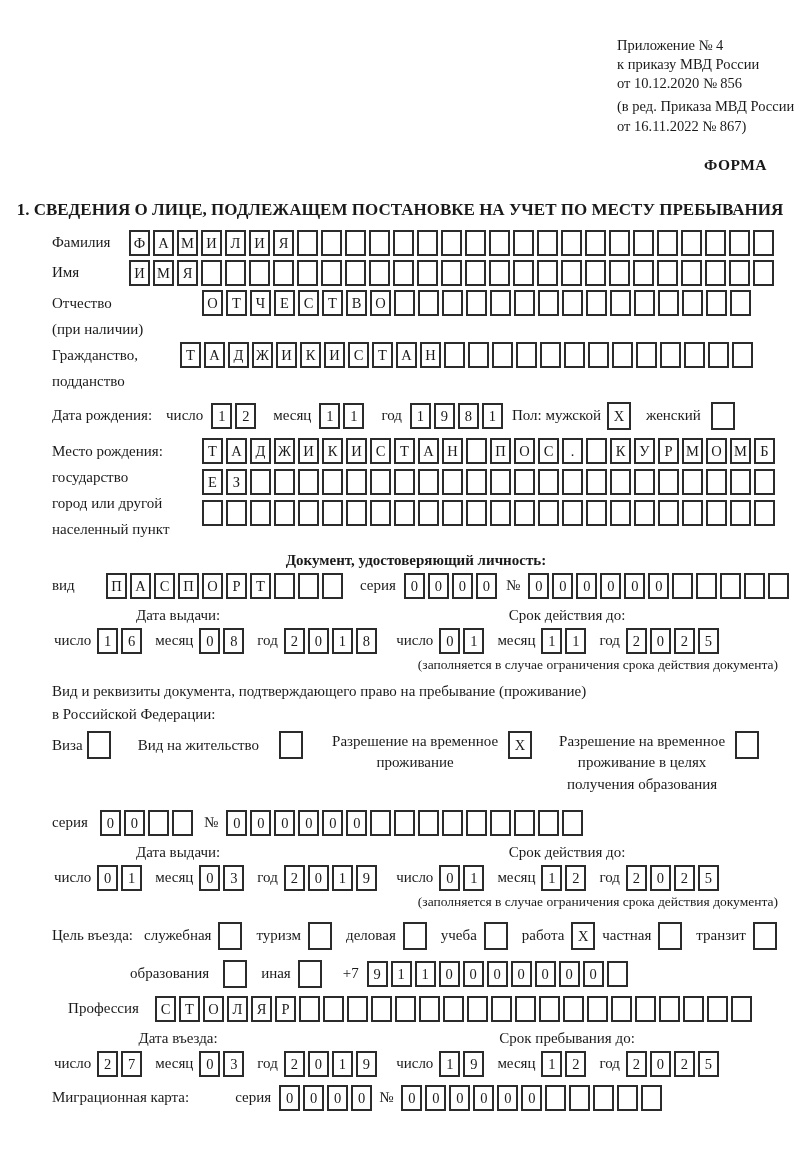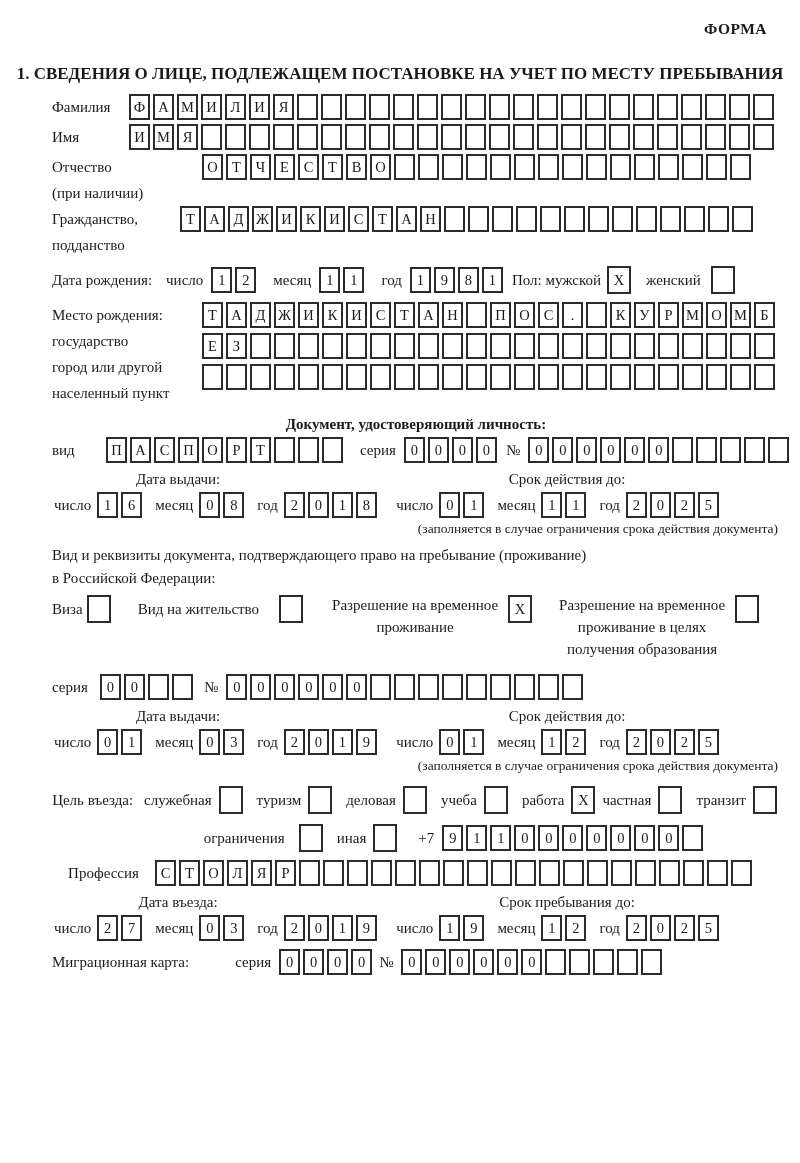--- a/index.html
+++ b/index.html
@@ -48,29 +48,37 @@
   .date-cap{text-align:center;margin-bottom:4px;}
   .col-l .date-cap{padding-right:90px;} .col-r .date-cap{padding-right:40px;}
   .dates{display:flex;align-items:center;margin-left:-8px;}
   .dates .dl{margin:0 6px 0 10px;}
   .note{font-size:13.5px;text-align:right;margin-top:3px;padding-right:2px;}
   
   .perm-band{display:flex;align-items:flex-start;margin-top:8px;}
   .pair{display:flex;align-items:flex-start;}
   .pair .txt{margin-right:8px;line-height:28px;}
   .pair .txt2{margin-right:10px;text-align:center;line-height:1.45;}
-  .purpose{display:flex;align-items:center;margin-top:12px;justify-content:center;}
+  .purpose{display:flex;align-items:center;margin-top:12px;}
   .purpose .p{margin-left:11px;margin-right:7px;}
   .purpose .p0{margin-right:7px;}
 </style>
 </head>
 <body>
 
 <div class="page">
 
+  <div class="hdr">
+    <div>Приложение № 4</div>
+    <div>к приказу МВД России</div>
+    <div>от 10.12.2020 № 856</div>
+    <div class="gap"></div>
+    <div>(в ред. Приказа МВД России</div>
+    <div>от 16.11.2022 № 867)</div>
+  </div>
 
   <div class="forma">ФОРМА</div>
 
 
   <div class="sec-heading">1. СВЕДЕНИЯ О ЛИЦЕ, ПОДЛЕЖАЩЕМ ПОСТАНОВКЕ НА УЧЕТ ПО МЕСТУ ПРЕБЫВАНИЯ</div>
 
   <div class="content">
 
     <div class="row mt10">
       <span class="lbl w77">Фамилия</span>
@@ -230,21 +238,21 @@
       <span class="cbox"></span>
       <span class="p">работа</span>
       <span class="cbox">X</span>
       <span class="p" style="margin-left:4px;">частная</span>
       <span class="cbox"></span>
       <span class="p">транзит</span>
       <span class="cbox"></span>
     </div>
 
     <div class="purpose" style="margin-top:10px;padding-left:78px;">
-      <span class="p0">ограничения</span>
+      <span class="p0">образования</span>
       <span class="cbox" style="margin-left:7px;"></span>
       <span class="p">иная</span>
       <span class="cbox"></span>
       <span style="margin:0 8px 0 18px;">+7</span>
       <span class="cells"><span class="cell">9</span><span class="cell">1</span><span class="cell">1</span><span class="cell">0</span><span class="cell">0</span><span class="cell">0</span><span class="cell">0</span><span class="cell">0</span><span class="cell">0</span><span class="cell">0</span><span class="cell"></span></span>
     </div>
 
     <div class="row mt8">
       <span class="lbl w103">Профессия</span>
       <span class="cells"><span class="cell">С</span><span class="cell">Т</span><span class="cell">О</span><span class="cell">Л</span><span class="cell">Я</span><span class="cell">Р</span><span class="cell"></span><span class="cell"></span><span class="cell"></span><span class="cell"></span><span class="cell"></span><span class="cell"></span><span class="cell"></span><span class="cell"></span><span class="cell"></span><span class="cell"></span><span class="cell"></span><span class="cell"></span><span class="cell"></span><span class="cell"></span><span class="cell"></span><span class="cell"></span><span class="cell"></span><span class="cell"></span><span class="cell"></span></span>

